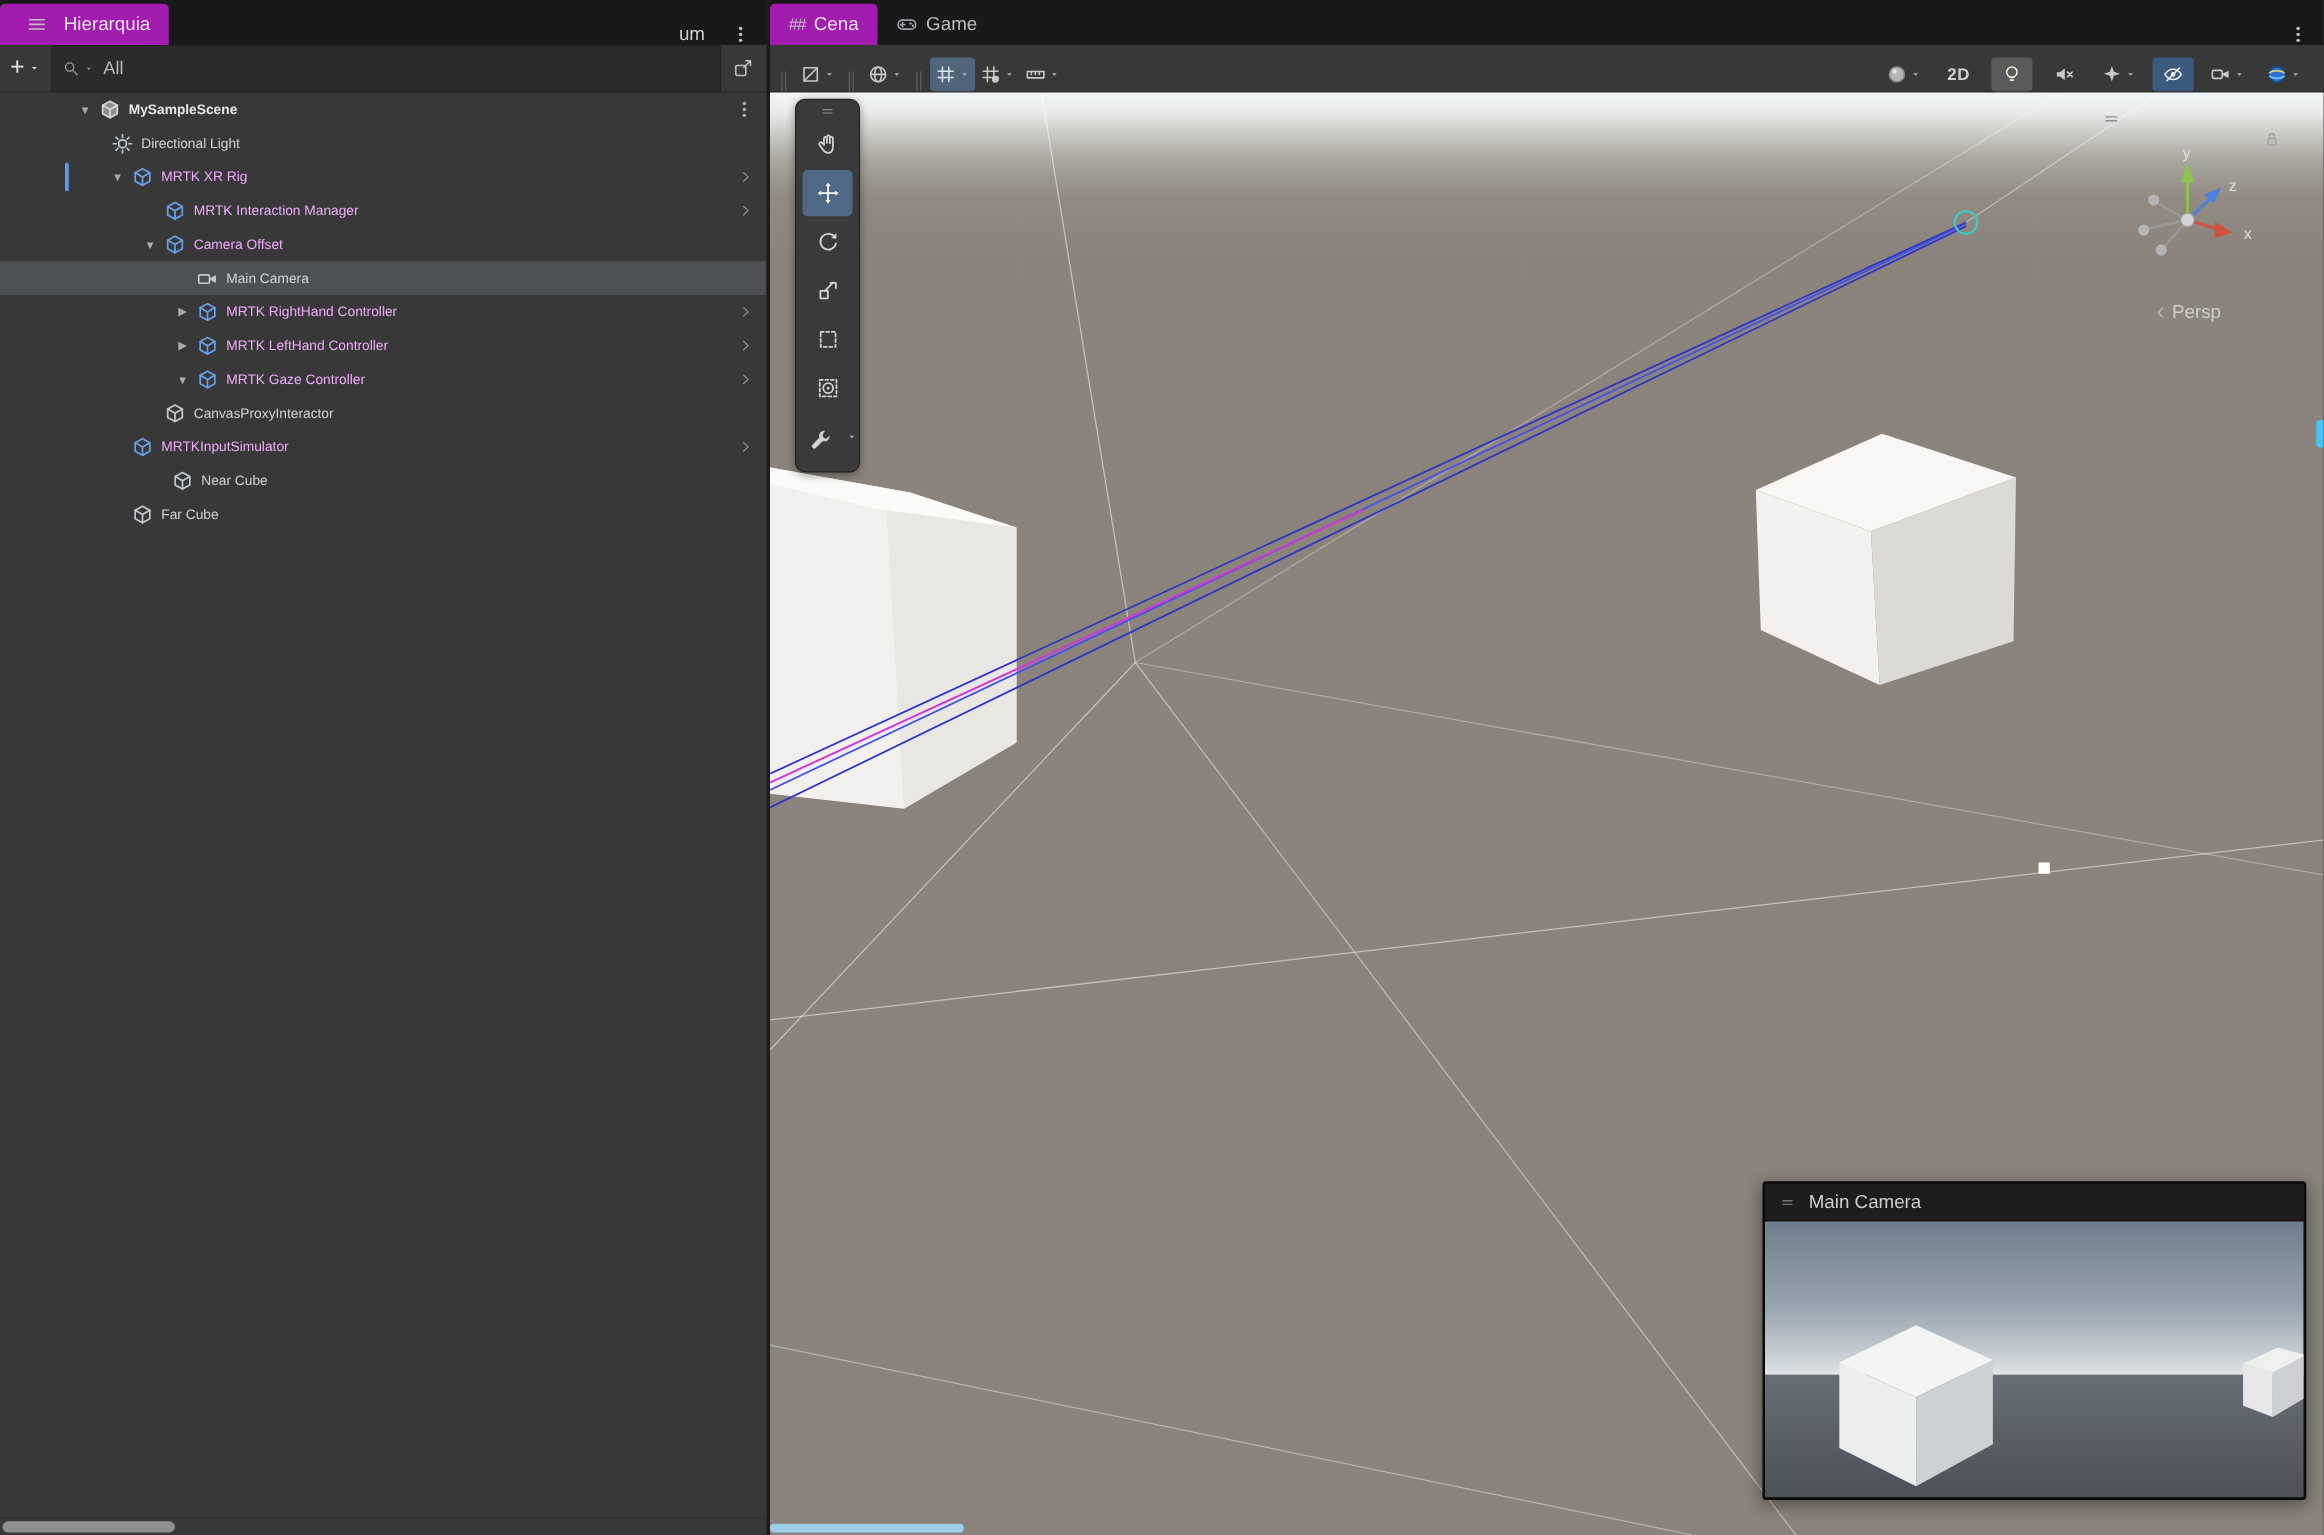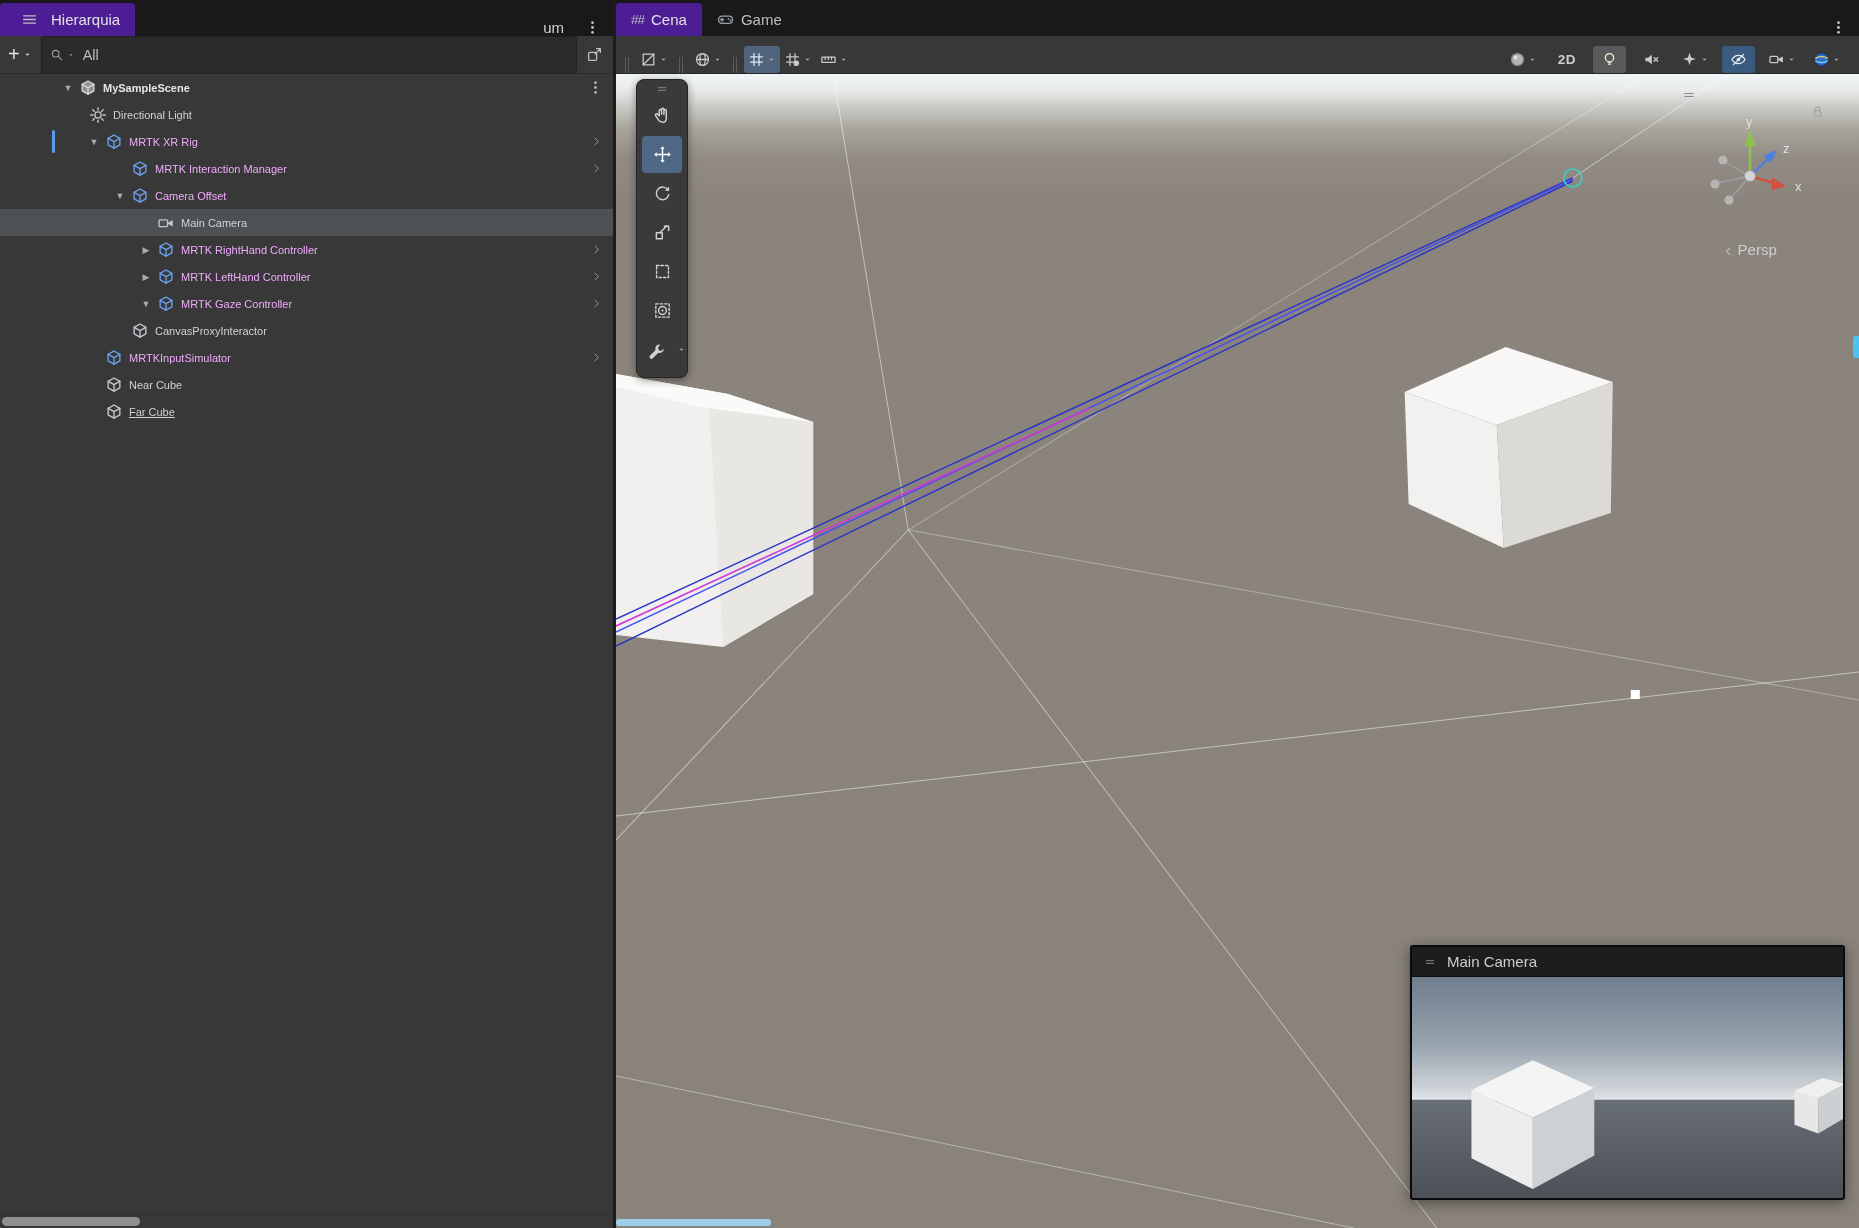--- a/index.html
+++ b/index.html
@@ -7,21 +7,21 @@
     width: 1859px; height: 1228px; overflow: hidden;
     background: #383838;
     font-family: "Liberation Sans", "DejaVu Sans", sans-serif;
     color: #d4d4d4;
   }
   .window { display: flex; width: 100%; height: 100%; }
 
   
   .tabbar { height: 36px; flex: 0 0 36px; background: #191919; display: flex; align-items: stretch; position: relative; }
   .tab { display: flex; align-items: center; gap: 7px; padding: 0 15px; font-size: 15px; color: #bdbdbd; margin-top: 3px; border-radius: 4px 4px 0 0; }
-  .tab.active { background: #4c1d95; color: #e2e2e2; }
+  .tab.active { background: #a21caf; color: #e2e2e2; }
   .tab-icon-text { font-size: 13.5px; letter-spacing: -1px; color: #bdbdbd; }
   .tabbar-right { margin-left: auto; display: flex; align-items: flex-end; gap: 16px; padding-right: 8px; }
   .tabbar-text { font-size: 15px; color: #cfcfcf; }
   .kebab-btn { display: flex; align-items: center; padding: 0 4px; color: #c4c4c4; }
   .menu-ic { display: flex; align-items: center; padding: 0 6px; color: #c0c0c0; }
 
   svg.icon { width: 17px; height: 17px; flex: 0 0 auto; }
   svg.icon.sm { width: 14px; height: 14px; }
   svg.icon.caret { width: 9px; height: 9px; }
   svg.icon.tiny { width: 8px; height: 8px; }
@@ -309,31 +309,31 @@
               <path d="M2.8 4.7L8 7.6l5.2-2.9M8 7.6v5.9"></path>
             </svg>
           </span>
           <span class="row-label t-prefab">MRTKInputSimulator</span>
           <span class="child-arrow">
             <svg class="icon " viewBox="0 0 16 16" fill="none" stroke="currentColor" stroke-width="1.2" stroke-linecap="round" stroke-linejoin="round">
               <path d="M6 3.8L10.4 8 6 12.2"></path>
             </svg>
           </span>
         </div>
-        <div class="tree-row" style="padding-left: 84px;">
+        <div class="tree-row" style="padding-left: 116px;">
           <span class="expander"></span>
           <span class="row-icon ic-gray">
             <svg class="icon " viewBox="0 0 16 16" fill="none" stroke="currentColor" stroke-width="1.2" stroke-linecap="round" stroke-linejoin="round">
               <path d="M8 1.8L13.2 4.7v5.9L8 13.5 2.8 10.6V4.7z"></path>
               <path d="M2.8 4.7L8 7.6l5.2-2.9M8 7.6v5.9"></path>
             </svg>
           </span>
           <span class="row-label t-normal">Near Cube</span>
         </div>
-        <div class="tree-row" style="padding-left: 84px; text-decoration: underline;">
+        <div class="tree-row" style="padding-left: 84px;">
           <span class="expander"></span>
           <span class="row-icon ic-gray">
             <svg class="icon " viewBox="0 0 16 16" fill="none" stroke="currentColor" stroke-width="1.2" stroke-linecap="round" stroke-linejoin="round">
               <path d="M8 1.8L13.2 4.7v5.9L8 13.5 2.8 10.6V4.7z"></path>
               <path d="M2.8 4.7L8 7.6l5.2-2.9M8 7.6v5.9"></path>
             </svg>
           </span>
           <span class="row-label t-normal">Far Cube</span>
         </div>
       </div>

